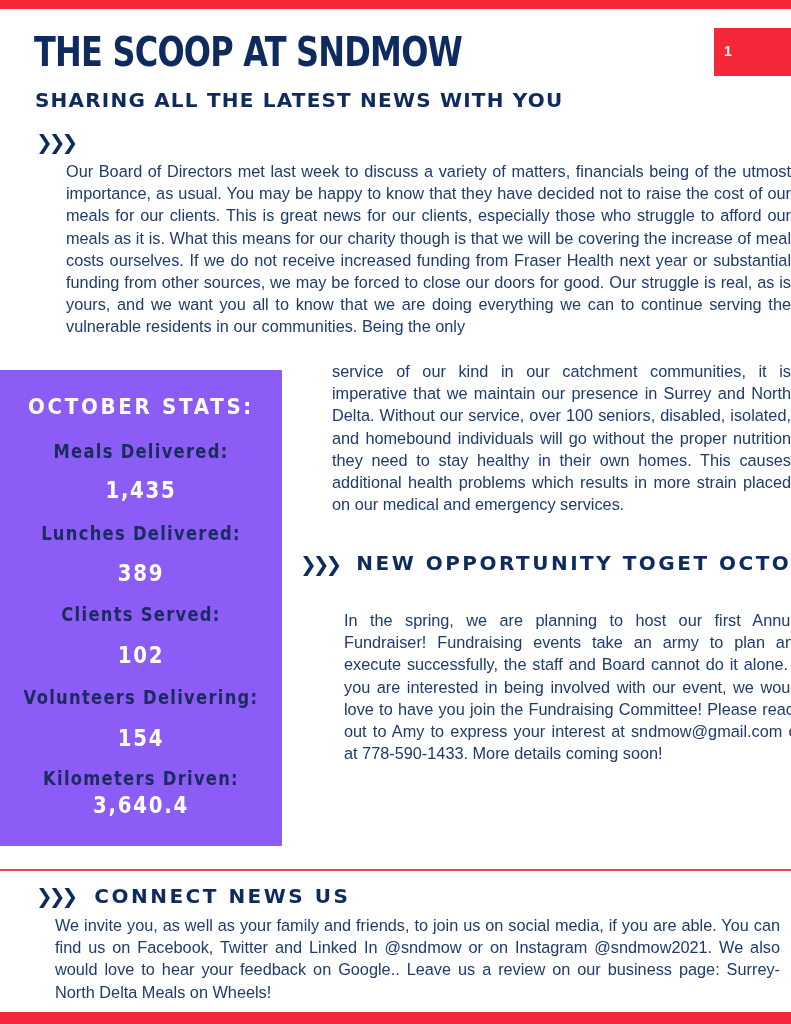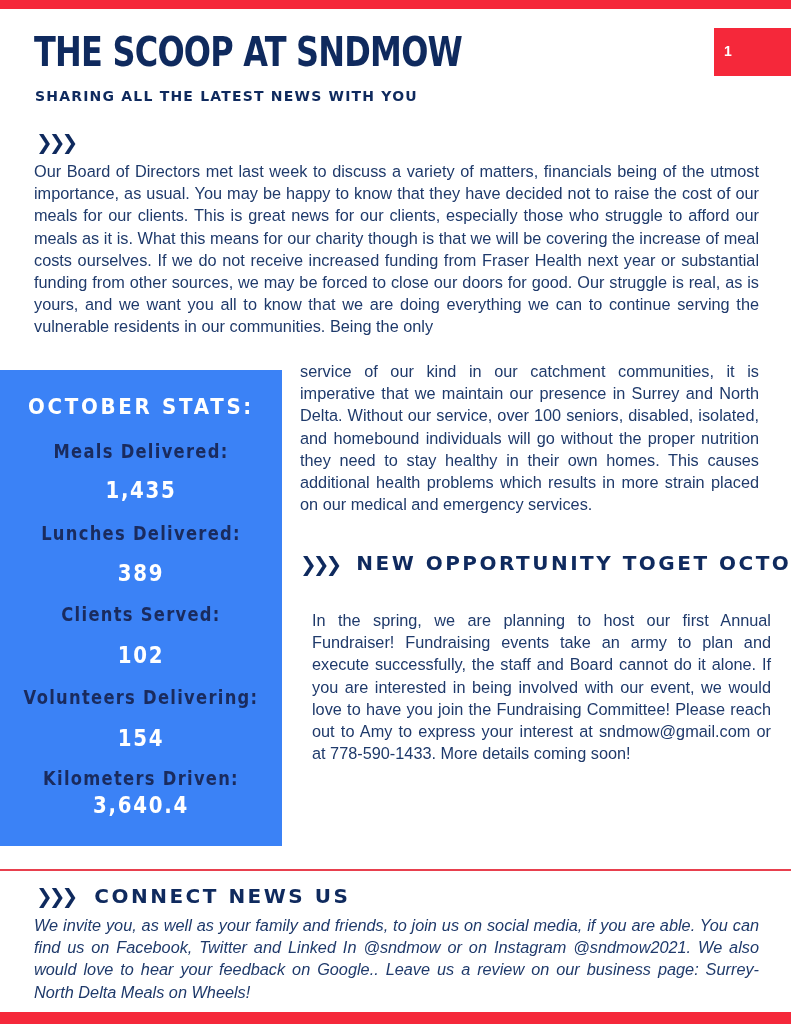--- a/index.html
+++ b/index.html
@@ -19,46 +19,47 @@
   .title {
     position: absolute; left: 34px; top: 28px;
     font-family: "DejaVu Sans", sans-serif; font-weight: bold;
     font-size: 41px; color: #0f2a5e; letter-spacing: -1px;
     transform: scaleX(0.78); transform-origin: left top;
     line-height: 48px; white-space: nowrap;
   }
   .subtitle {
     position: absolute; left: 35px; top: 88px;
     font-family: "DejaVu Sans", sans-serif; font-weight: bold;
-    font-size: 14px; color: #0f2a5e; letter-spacing: 1.2px; white-space: nowrap;
+    font-size: 20px; color: #0f2a5e; letter-spacing: 1.2px; white-space: nowrap;
   }
   .section-head {
     position: absolute; display: flex; align-items: center;
     font-family: "DejaVu Sans", sans-serif; font-weight: bold; color: #0f2a5e;
     letter-spacing: 2.5px; white-space: nowrap;
   }
   .chev { font-size: 20px; letter-spacing: -4px; margin-right: 20px; font-weight: bold; }
   .h-funds { left: 36px; top: 130px; font-size: 20px; }
   .h-connect { left: 36px; top: 884px; font-size: 20px; }
   .h-opp { left: 300px; top: 546px; font-size: 20px; }
   .h-opp .chev { margin-right: 18px; }
   .h-opp .lines { display: flex; flex-direction: row; line-height: 35px; }
 
   .body-text {
     position: absolute; font-size: 16.3px; line-height: 22.2px; color: #1f3a6b;
     text-align: justify;
+    margin-left: 32px;
   }
   .p-funds-1 { left: 34px; top: 160px; width: 725px; }
   .p-funds-2 { left: 300px; top: 360px; width: 459px; }
   .p-opp { left: 312px; top: 609px; width: 459px; }
-  .p-connect { left: 34px; top: 914px; width: 725px; font-style: italic; }
+  .p-connect { left: 23px; top: 914px; width: 725px; }
 
   .stats-box {
     position: absolute; left: 0; top: 370px; width: 282px; height: 476px;
-    background: #3b82f6; text-align: center;
+    background: #8b5cf6; text-align: center;
   }
   .stats-title {
     position: absolute; left: 0; width: 282px; top: 24px;
     font-family: "DejaVu Sans", sans-serif; font-weight: bold; color: #ffffff;
     font-size: 22px; letter-spacing: 3px;
     transform: scaleX(0.9);
   }
   .stat-label {
     position: absolute; left: 0; width: 282px;
     font-family: "DejaVu Sans", sans-serif; font-weight: bold; color: #1a2b5e;

